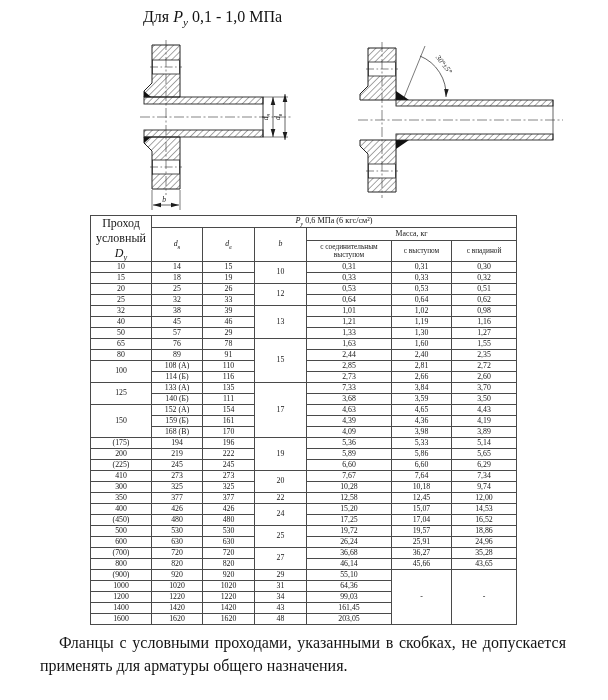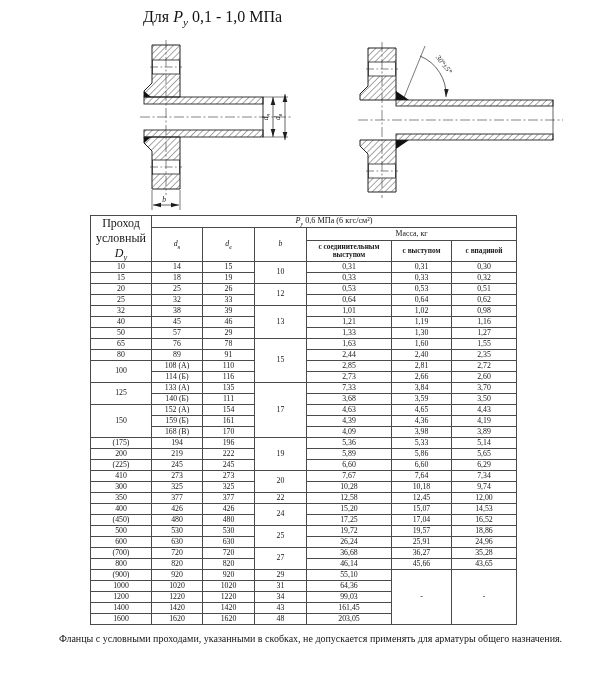--- a/index.html
+++ b/index.html
@@ -21,25 +21,25 @@
     font-size:7.8px;color:#161616;
   }
   table.flange th, table.flange td{
     border:1px solid #4a4a4a;
     text-align:center;vertical-align:middle;
     padding:0 1px;font-weight:normal;
     height:10px;line-height:1.05;
     overflow:hidden;white-space:nowrap;
   }
   table.flange th{height:11px;white-space:normal;}
-  table.flange th.mass-sub{font-size:7.3px;line-height:1.1;height:20px;font-weight:bold;}
+  table.flange th.mass-sub{font-size:7.3px;line-height:1.1;height:20px;}
   table.flange .hdr-top{font-size:8.2px;}
   table.flange .hdr-dy{font-size:12px;line-height:1.25;}
   
-  .footnotes{font-size:10px;line-height:1.42;color:#141414;}
+  .footnotes{font-size:16px;line-height:1.42;color:#141414;}
   .footnotes p{margin:0;text-indent:19px;}
   .footnotes p.just{text-align:justify;}
   .footnotes p + p{margin-top:2px;}
 </style>
 </head>
 <body>
 
 <div class="abs dwg-title" style="left:125px;top:7px;width:175px;">
   <div><span>Для </span><i>P</i><sub><i>у</i></sub><span> 0,1 - 1,0 МПа</span></div>
 </div>

